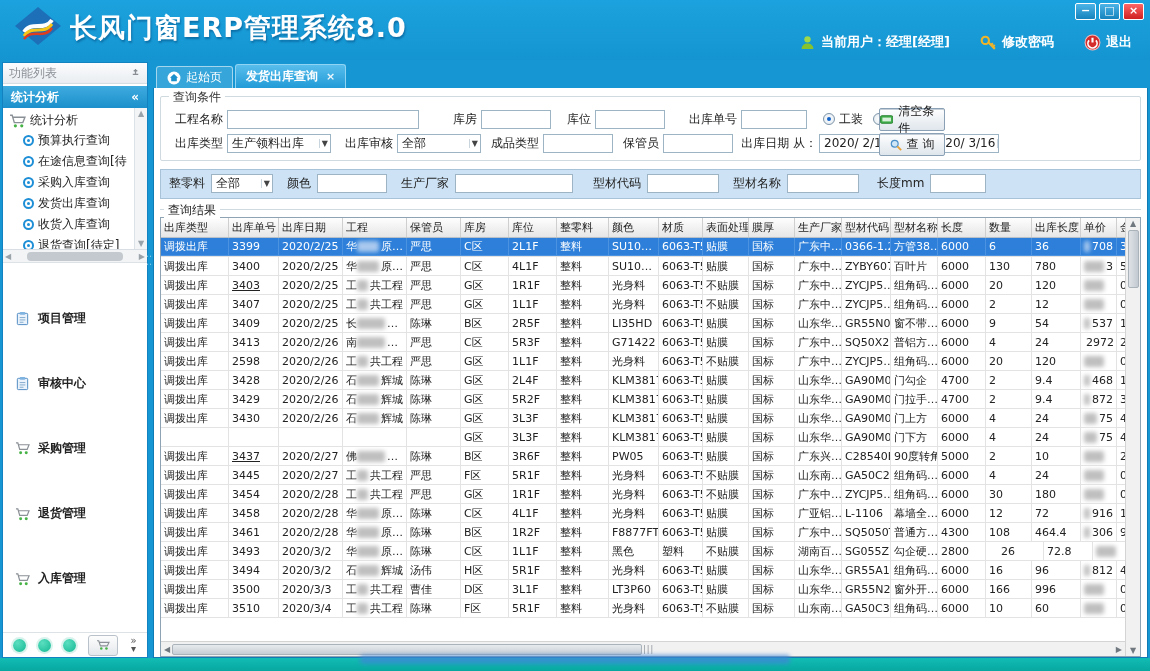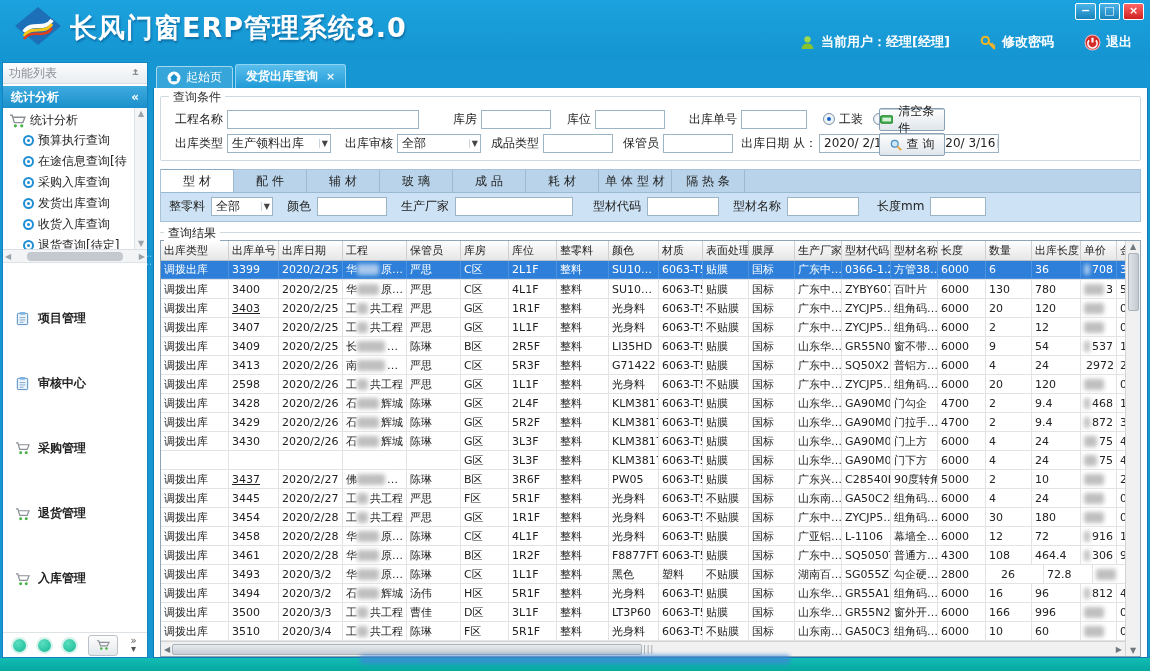--- a/index.html
+++ b/index.html
@@ -429,30 +429,20 @@
               <svg width="12" height="12" viewBox="0 0 14 14">
                   <circle cx="5.5" cy="5.5" r="4" fill="#cfe6f6" stroke="#4a90c8" stroke-width="1.4"></circle>
                   <path d="M8.6 8.6 13 13" stroke="#e8a43c" stroke-width="2.2"></path>
                 </svg>
               <span>查 询</span>
             </div>
           </div>
         </div>
 
         <div class="filter-band">
-          <div class="ftabs" id="ftabs">
-              <div class="ftab active">型 材</div>
-              <div class="ftab">配 件</div>
-              <div class="ftab">辅 材</div>
-              <div class="ftab">玻 璃</div>
-              <div class="ftab">成 品</div>
-              <div class="ftab">耗 材</div>
-              <div class="ftab">单 体 型 材</div>
-              <div class="ftab">隔 热 条</div>
-            </div>
           <div class="frow">
             <label>整零料</label>
             <div class="combo" style="width:62px">
                 <span>全部</span>
                 <span class="caret">▼</span>
               </div>
             <label style="margin-left:8px">颜色</label>
             <input class="tb" style="width: 70px;">
             <label style="margin-left:8px">生产厂家</label>
             <input class="tb" style="width: 118px;">

